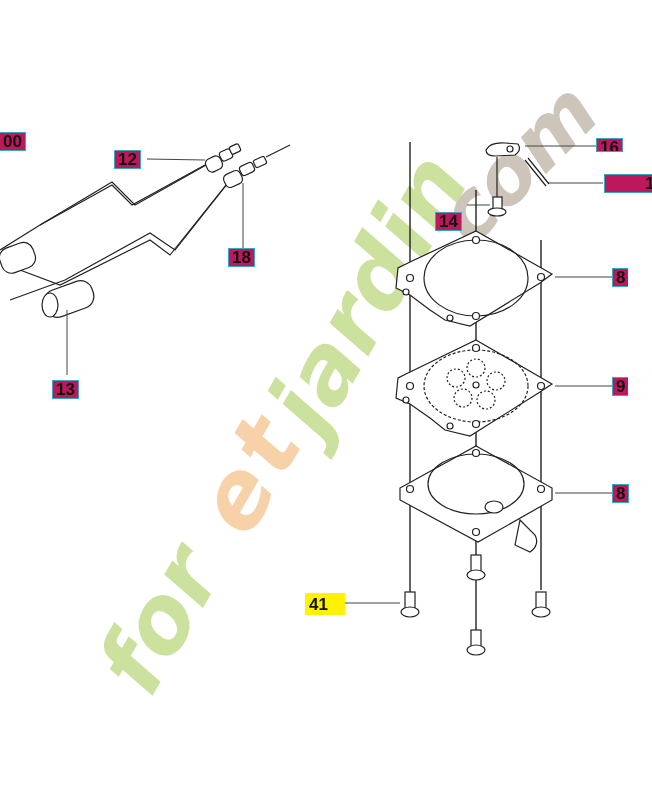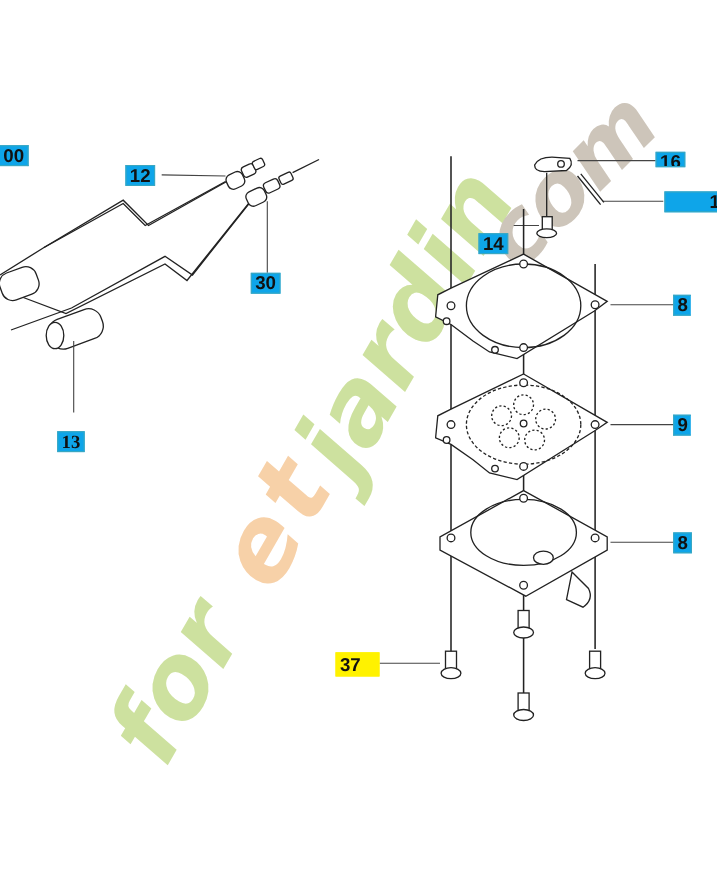--- a/index.html
+++ b/index.html
@@ -7,21 +7,21 @@
   #canvas { position: absolute; left: 0; top: 0; width: 652px; height: 800px; }
   .label {
     position: absolute;
     font-family: "Liberation Sans", sans-serif;
     font-weight: bold;
     font-size: 17px;
     line-height: 18px;
     color: #111;
     padding: 0 3px;
     border: 1px solid #3aa7c0;
-    background: #0ea5e9;
+    background: #be185d;
     box-sizing: border-box;
     height: 19px;
   }
   .label.open-right { border-right: none; }
   .label.highlight { background: #fff200; border-color: #fff200; }
   .label.partial { border-left: none; }
 </style>
 </head>
 <body>
 
@@ -139,21 +139,21 @@
       <ellipse cx="541" cy="612" rx="9" ry="5"></ellipse>
     <rect x="471" y="555" width="10" height="16"></rect>
       <ellipse cx="476" cy="575" rx="9" ry="5"></ellipse>
     <rect x="471" y="630" width="10" height="16"></rect>
       <ellipse cx="476" cy="650" rx="9" ry="5"></ellipse>
   </g>
 </svg>
 
 <div class="label partial" style="left:0;top:132px;">00</div>
 <div class="label" style="left:114px;top:150px;text-align:right;">12</div>
-<div class="label" style="left:228px;top:248px;">30</div>
-<div class="label" style="left:52px;top:392px;font-family:Liberation Serif, serif;">13</div>
+<div class="label" style="left:228px;top:248px;">18</div>
+<div class="label" style="left:52px;top:380px;">13</div>
 <div class="label" style="left:596px;top:138px;height:14px;line-height:17px;overflow:hidden;">16</div>
 <div class="label" style="left:604px;top:174px;padding-left:40px;">15</div>
 <div class="label" style="left:435px;top:212px;">14</div>
 <div class="label open-right" style="left:612px;top:268px;">8</div>
 <div class="label open-right" style="left:612px;top:377px;">9</div>
 <div class="label" style="left:612px;top:484px;">8</div>
-<div class="label highlight" style="left:305px;top:593px;width:40px;height:22px;line-height:22px;">37</div>
+<div class="label highlight" style="left:305px;top:593px;width:40px;height:22px;line-height:22px;">41</div>
 
 </body></html>

